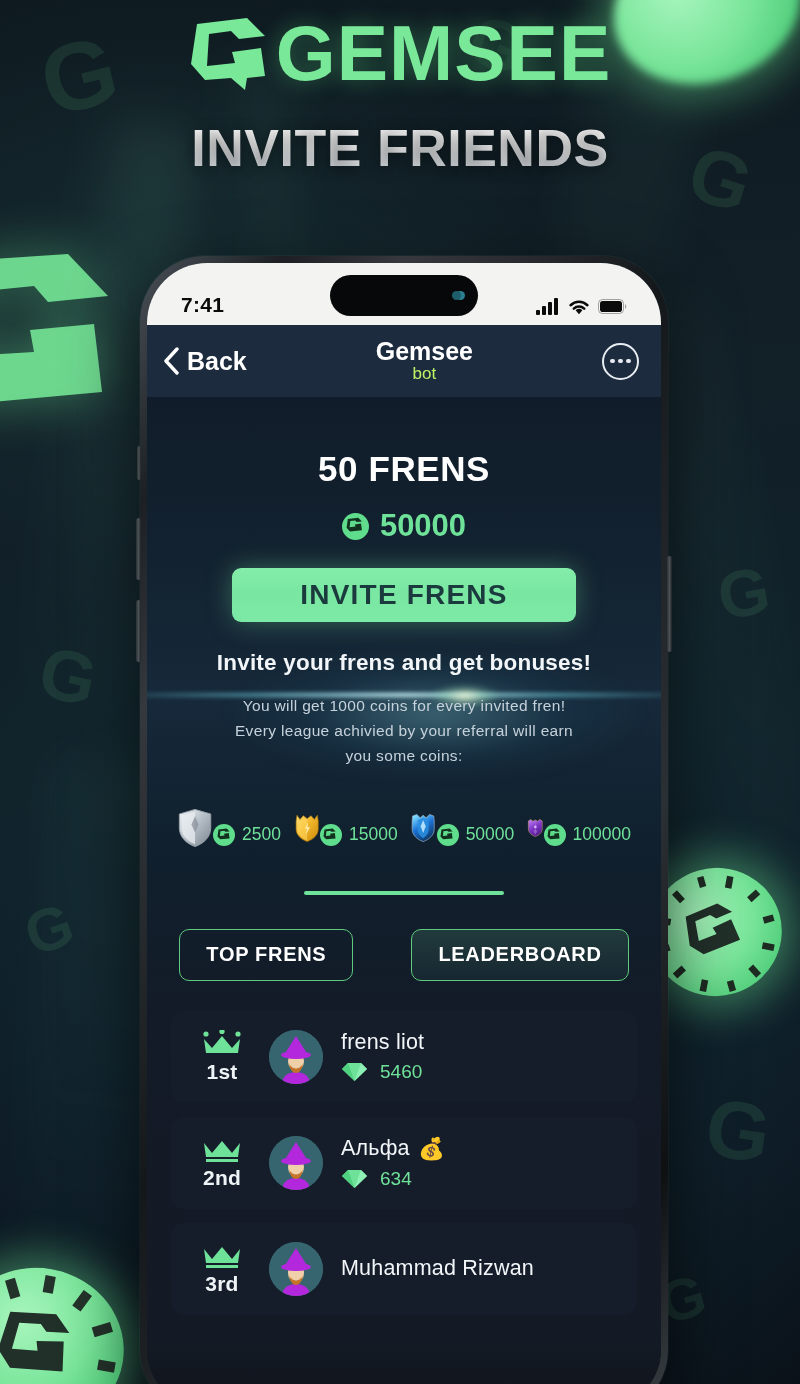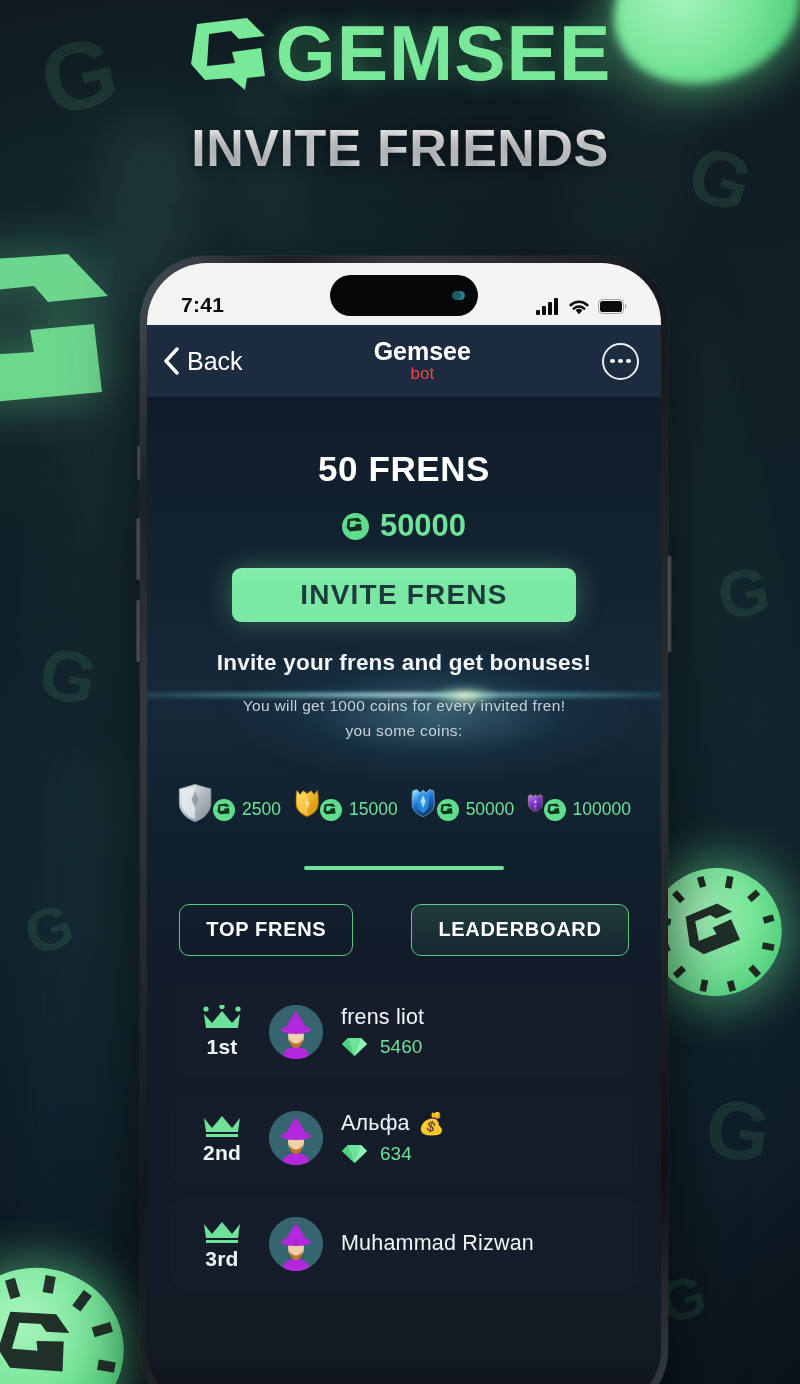--- a/index.html
+++ b/index.html
@@ -113,24 +113,24 @@
   }
   .notch-dot { width:9px; height:9px; border-radius:50%; background:#1e5e6b; box-shadow:4px 0 0 0 #2a7f92; }
 
   
   .navbar {
     height:72px; background:#1c2b3e;
     display:flex; align-items:center; justify-content:space-between;
     padding:0 22px 0 16px;
   }
   .nav-back { display:flex; align-items:center; gap:8px; cursor:pointer; }
-  .nav-back-label { color:#ffffff; font-size:25px; font-weight:400; }
+  .nav-back-label { color:#ffffff; font-size:25px; font-weight:700; }
   .nav-title-wrap { text-align:center; line-height:1.08; }
   .nav-title { color:#fff; font-size:25px; font-weight:700; }
-  .nav-sub { color:#ef4444; font-size:17px; font-weight:400; }
+  .nav-sub { color:#bef264; font-size:17px; font-weight:400; }
   .nav-more {
     width:37px; height:37px; border-radius:50%;
     border:2px solid #e7ecf1;
     display:flex; align-items:center; justify-content:center; gap:3.5px;
     cursor:pointer;
   }
   .nav-more i { width:4.5px; height:4.5px; background:#e7ecf1; border-radius:50%; display:block; }
 
   
   .app {
@@ -407,20 +407,21 @@
           </span>
           <span>50000</span>
         </div>
 
         <div class="invite-btn">INVITE FRENS</div>
 
         <div class="tagline">Invite your frens and get bonuses!</div>
 
         <div class="desc">
           <div>You will get 1000 coins for every invited fren!</div>
+          <div>Every league achivied by your referral will earn</div>
           <div>you some coins:</div>
         </div>
 
         <div class="shields">
 
           <div class="shield-col">
             <svg class="shield-img" viewBox="0 0 62 68">
               <defs>
                   <linearGradient id="sg" x1="0" y1="0" x2="1" y2="1">
                 <stop offset="0%" stop-color="#f4f6f8"></stop>

